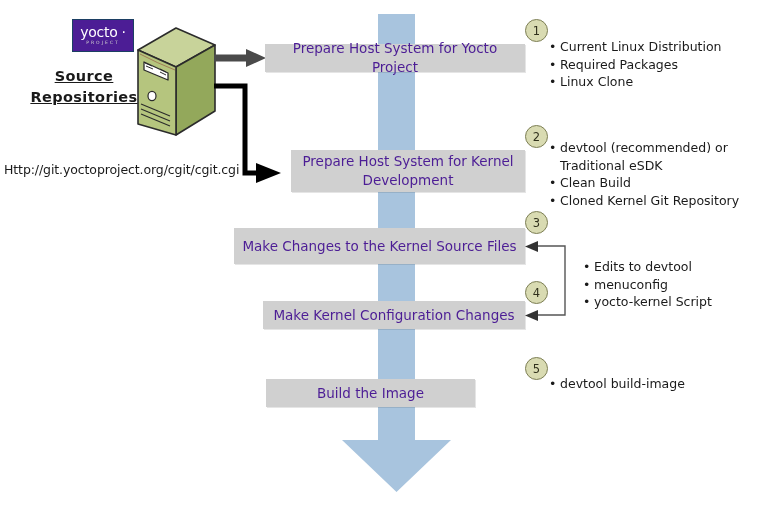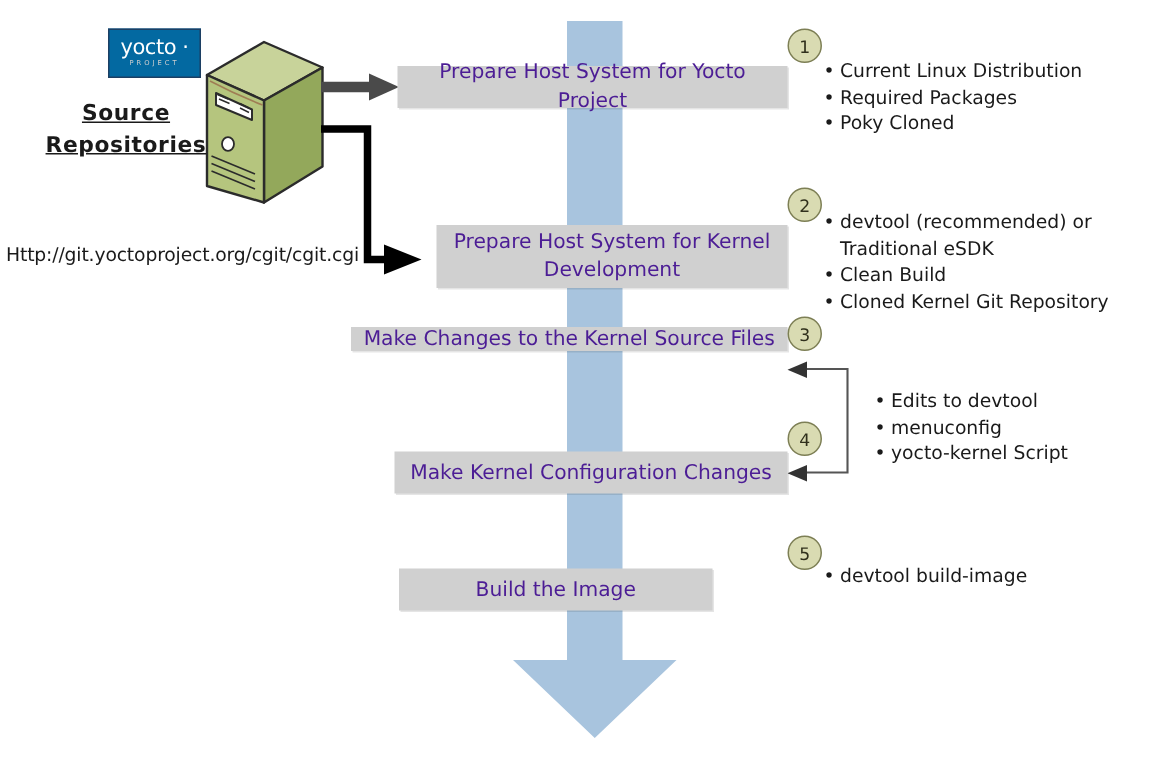--- a/index.html
+++ b/index.html
@@ -21,21 +21,21 @@
     top: 0;
     width: 769px;
     height: 517px;
   }
   .abs { position: absolute; }
 
   
   .logo-box {
     left: 72px; top: 19px;
     width: 62px; height: 33px;
-    background: #0369a1;
+    background: #4c1d95;
     border: 1px solid #1c3f63;
     box-sizing: border-box;
     display: flex;
     flex-direction: column;
     align-items: center;
     justify-content: center;
     line-height: 1;
   }
   .logo-word {
     color: #ffffff;
@@ -182,21 +182,21 @@
   <div class="abs src-url">Http://git.yoctoproject.org/cgit/cgit.cgi</div>
 
   <div class="abs pbox" style="left:265px; top:44px; width:260px; height:28px;">
     <span>Prepare Host System for Yocto Project</span>
   </div>
 
   <div class="abs pbox" style="left:291px; top:150px; width:234px; height:42px;">
     <span>Prepare Host System for Kernel Development</span>
   </div>
 
-  <div class="abs pbox" style="left:234px; top:218px; width:291px; height:16px;">
+  <div class="abs pbox" style="left:234px; top:228px; width:291px; height:36px;">
     <span>Make Changes to the Kernel Source Files</span>
   </div>
 
   <div class="abs pbox" style="left:263px; top:301px; width:262px; height:28px;">
     <span>Make Kernel Configuration Changes</span>
   </div>
 
   <div class="abs pbox" style="left:266px; top:379px; width:209px; height:28px;">
     <span>Build the Image</span>
   </div>
@@ -213,21 +213,21 @@
   <div class="abs num-circle" style="left:525px; top:281px;">
     <span>4</span>
   </div>
   <div class="abs num-circle" style="left:525px; top:357px;">
     <span>5</span>
   </div>
 
   <div class="abs bullets" style="left:548px; top:38px; width:215px;">
     <div class="bl">Current Linux Distribution</div>
     <div class="bl">Required Packages</div>
-    <div class="bl">Poky Cloned</div>
+    <div class="bl">Linux Clone</div>
   </div>
 
   <div class="abs bullets" style="left:548px; top:139px; width:215px;">
     <div class="bl">devtool (recommended) or
 Traditional eSDK</div>
     <div class="bl">Clean Build</div>
     <div class="bl">Cloned Kernel Git Repository</div>
   </div>
 
   <div class="abs bullets" style="left:582px; top:258px; width:180px;">

